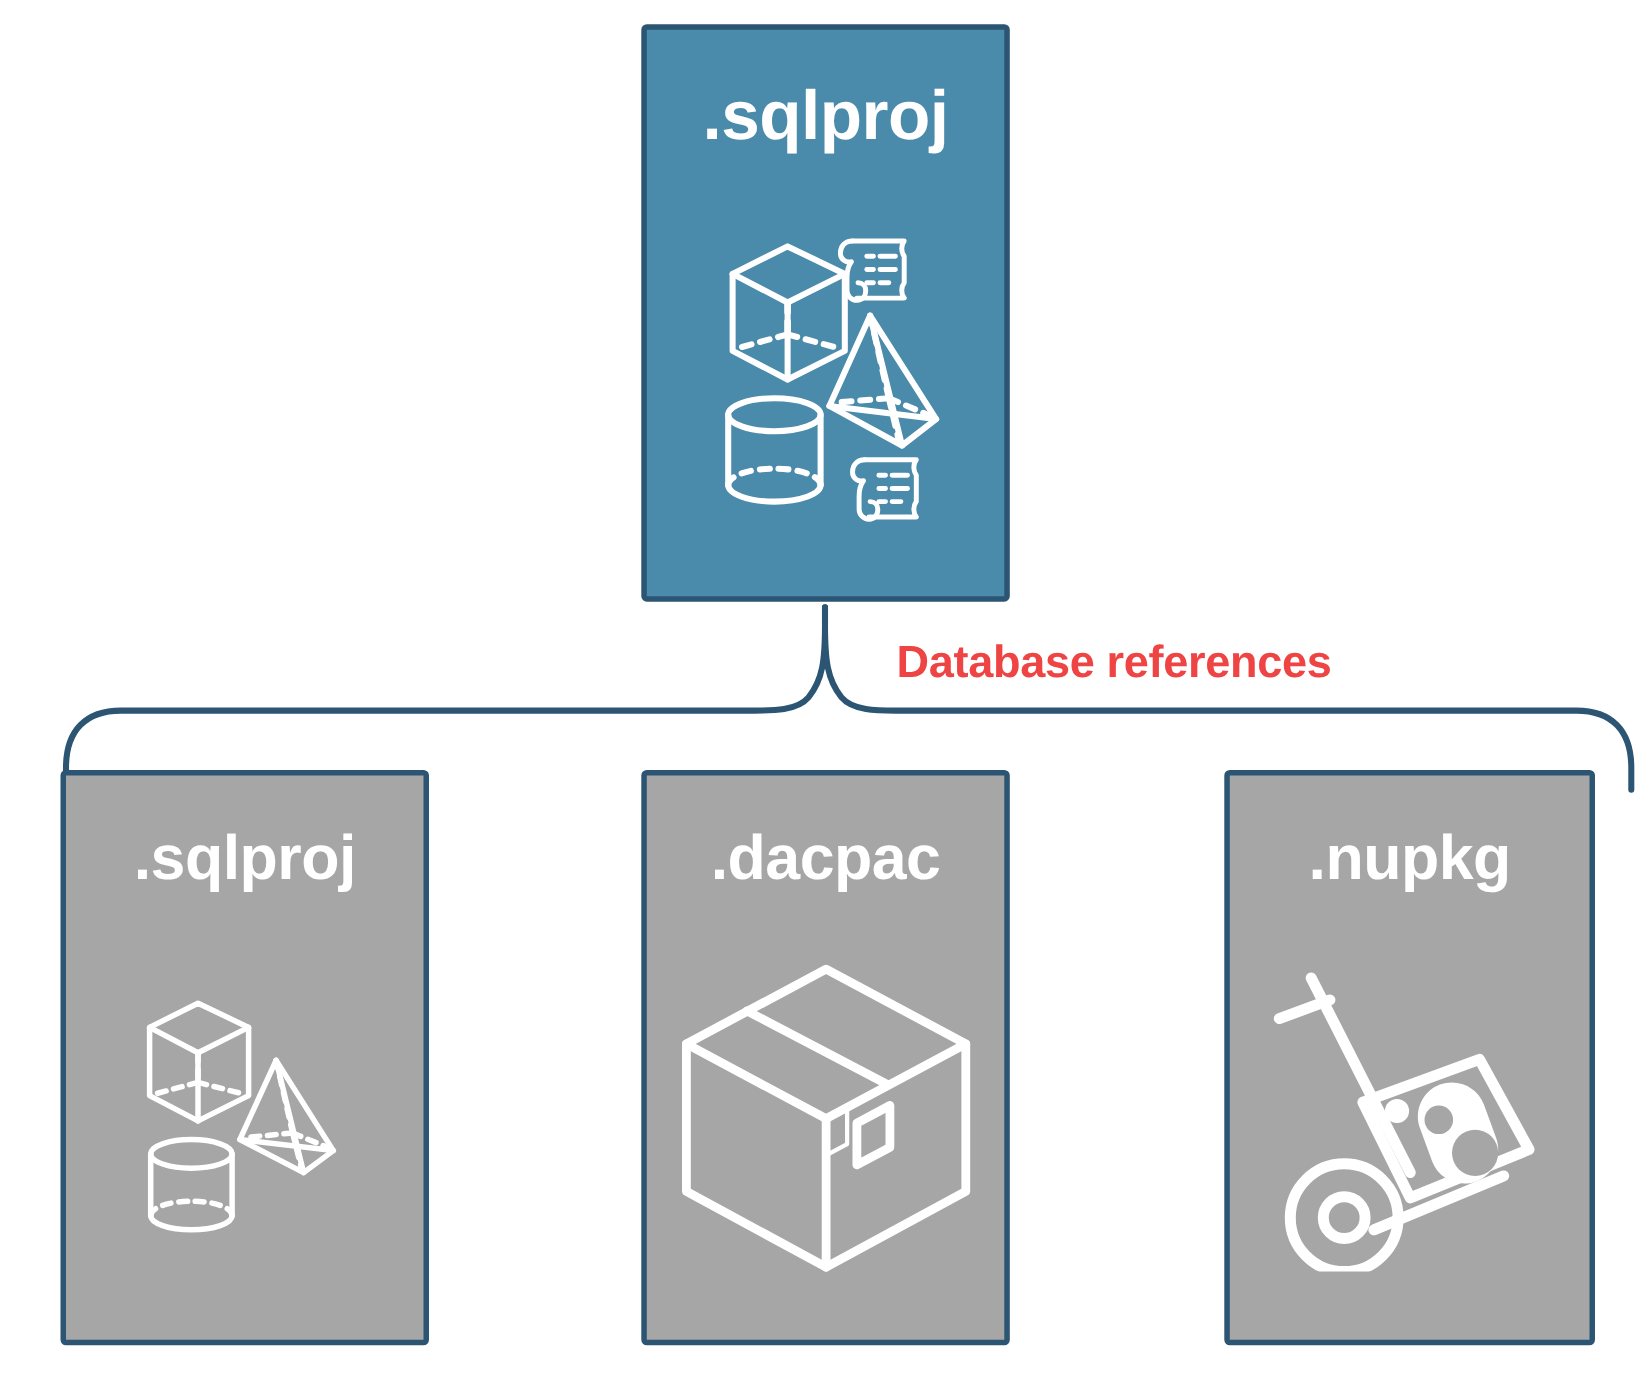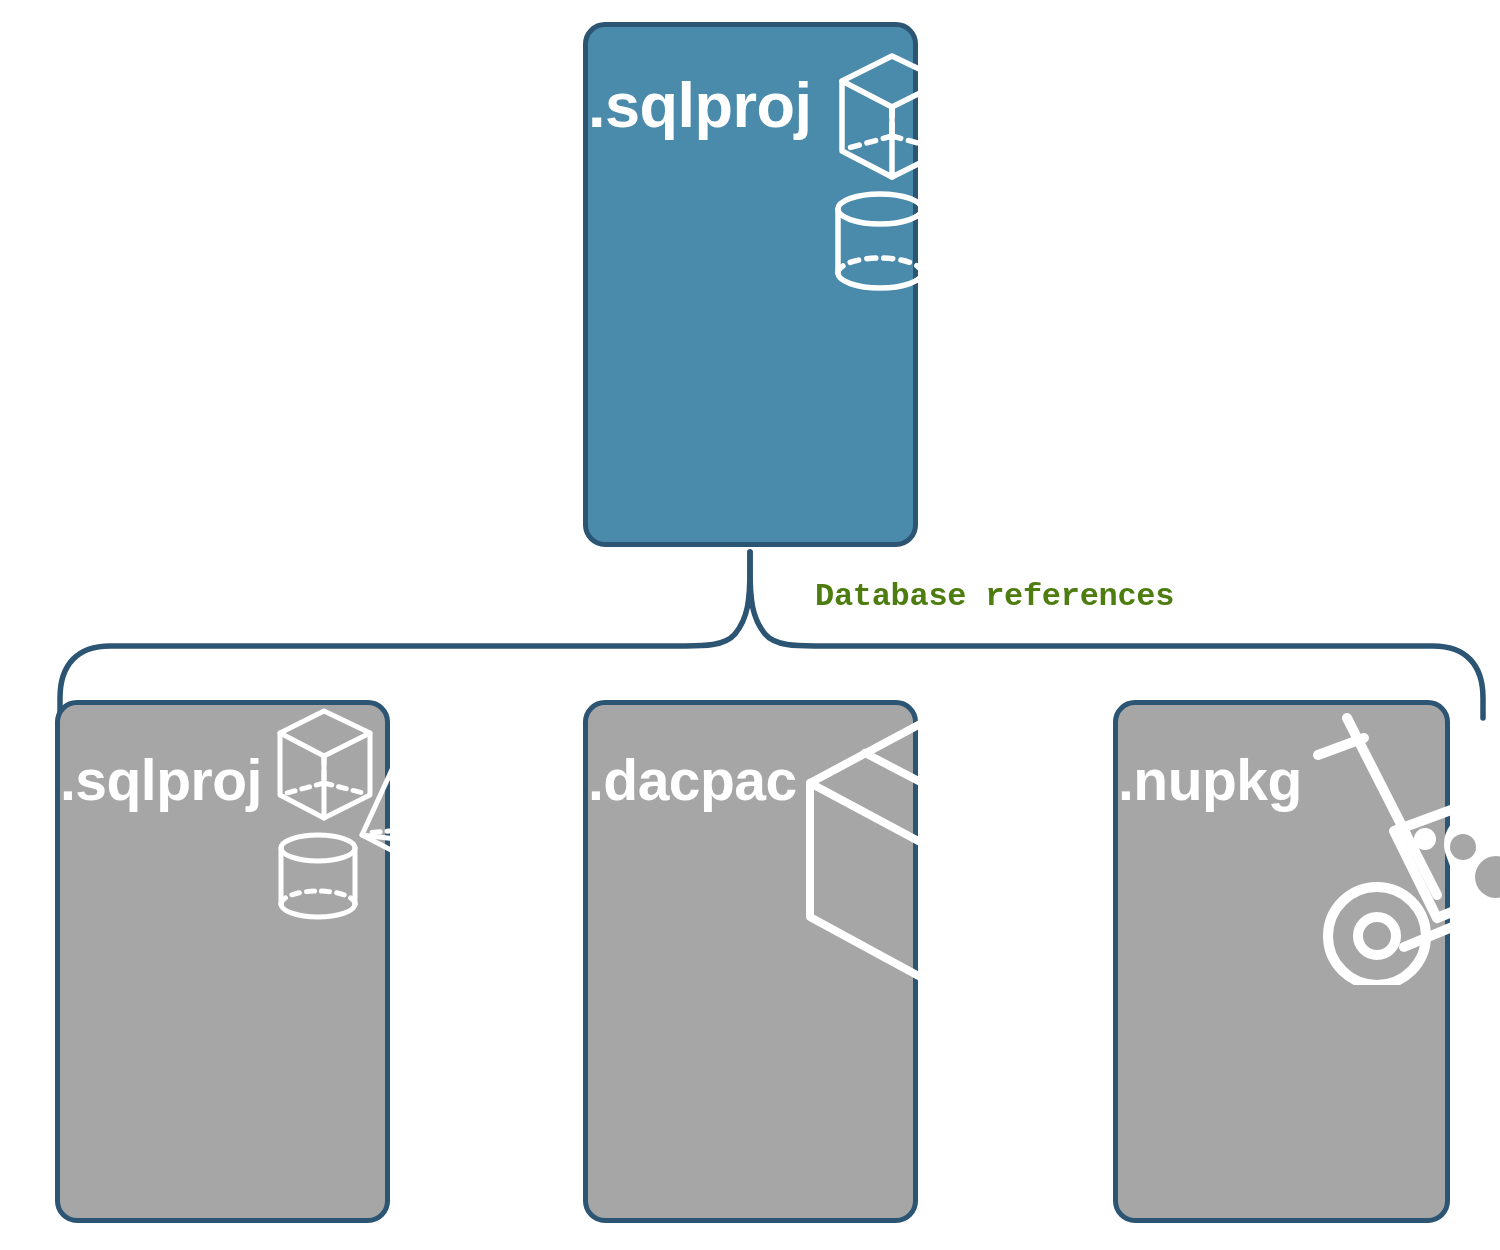--- a/index.html
+++ b/index.html
@@ -15,24 +15,24 @@
   }
   #diagram-root {
     position: relative;
     width: 1500px;
     height: 1250px;
   }
   .node-box {
     position: absolute;
     box-sizing: border-box;
     border: 5px solid #2c5473;
-    border-radius: 22px;
+    border-radius: 5px;
     display: flex;
-    flex-direction: row;
-    align-items: flex-start;
+    flex-direction: column;
+    align-items: center;
   }
   .node-box.primary {
     background: #4a8aaa;
   }
   .node-box.secondary {
     background: #a6a6a6;
   }
   .node-title {
     color: #ffffff;
     font-weight: bold;
@@ -86,27 +86,26 @@
     left: 0;
     top: 0;
     width: 1500px;
     height: 1250px;
     pointer-events: none;
   }
   #brace-label {
     position: absolute;
     left: 815px;
     top: 578px;
-    font-size: 32px;
+    font-size: 41px;
     font-weight: bold;
-    color: #4d7c0f;
+    color: #ef4444;
     letter-spacing: -0.3px;
     white-space: nowrap;
     user-select: none;
-    font-family: Liberation Mono, monospace;
   }
 </style>
 </head>
 <body>
 
 <div id="diagram-root">
 
   <div class="node-box primary" id="node-root">
     <div class="node-title">.sqlproj</div>
     <div class="icon-stack">

